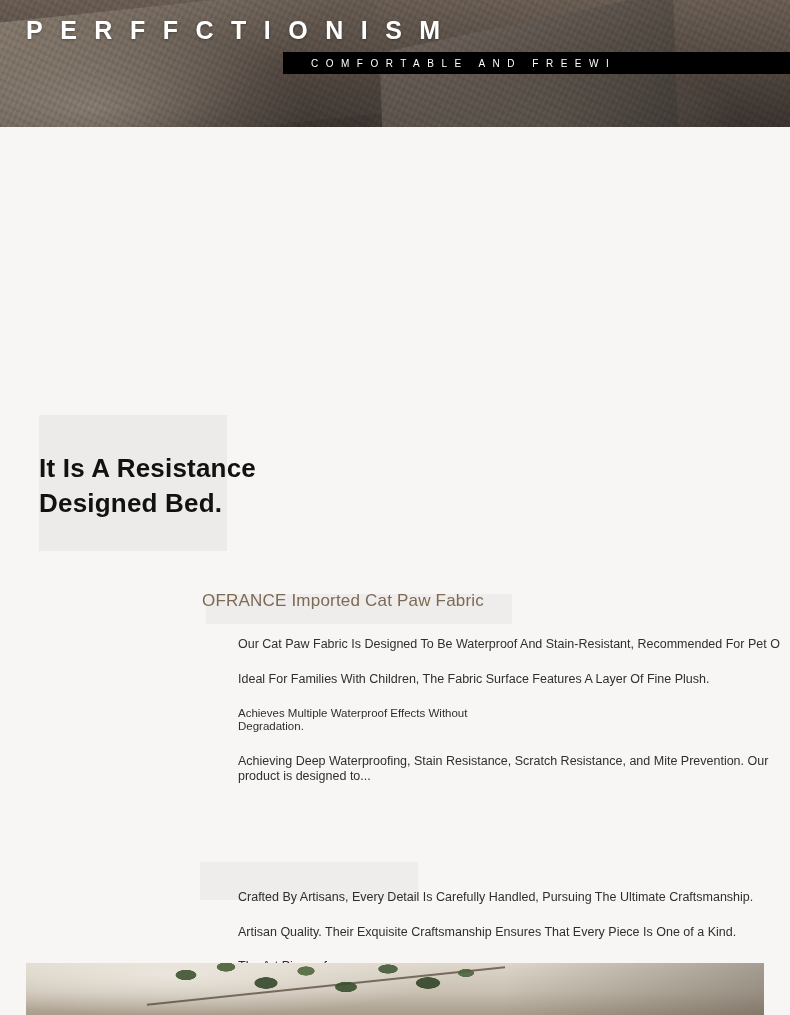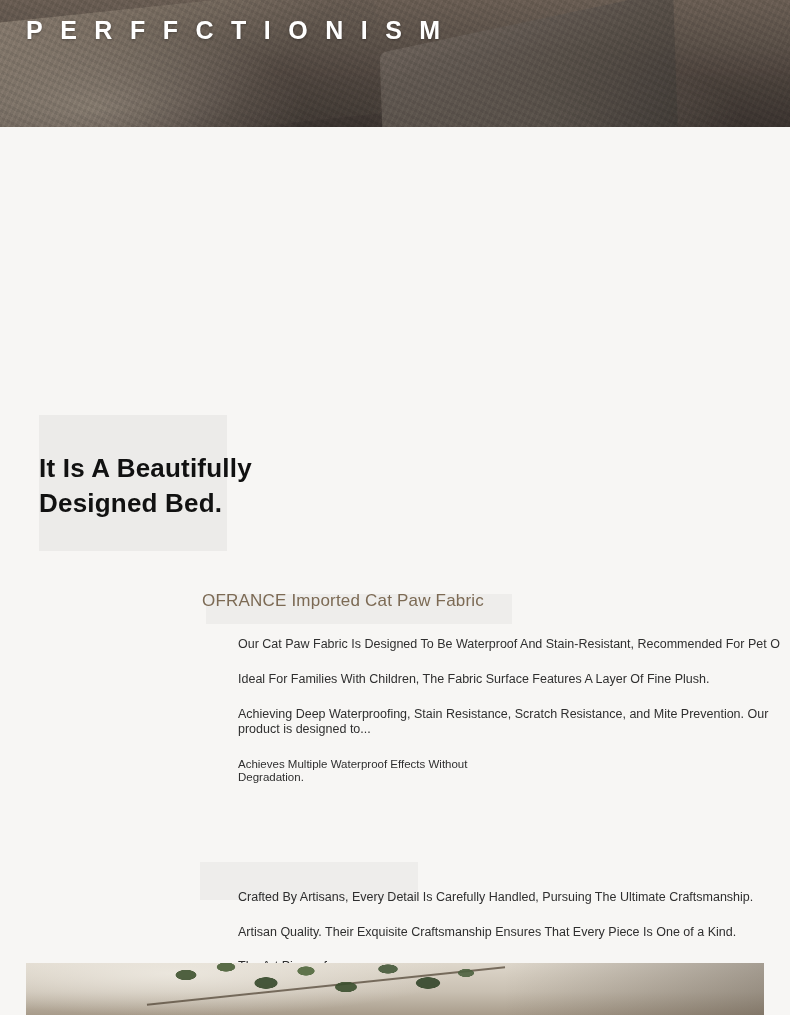--- a/index.html
+++ b/index.html
@@ -221,35 +221,38 @@
     background: linear-gradient(90deg, rgba(0,0,0,0) 0%, rgba(60,50,40,0.35) 100%);
   }
 </style>
 </head>
 <body>
 
 <div class="hero">
   <div class="hero-photo"></div>
   <div class="hero-grain"></div>
   <div class="hero-title">PERFFCTIONISM</div>
+  <div class="hero-subbar">
+    <span class="hero-subtitle">COMFORTABLE AND FREEWI</span>
+  </div>
 </div>
 
 <div class="content">
 
   <div class="headline-shade"></div>
-  <h1 class="headline">It Is A Beautifully Designed Bed.</h1>
+  <h1 class="headline">It Is A Resistance Designed Bed.</h1>
 
   <div class="section section-one">
     <div class="title-shade shade-1"></div>
     <div class="section-title">OFRANCE Imported Cat Paw Fabric</div>
     <div class="bullets">
       <div class="bullet">Our Cat Paw Fabric Is Designed To Be Waterproof And Stain-Resistant, Recommended For Pet O</div>
       <div class="bullet">Ideal For Families With Children, The Fabric Surface Features A Layer Of Fine Plush.</div>
+      <div class="bullet small" style="width:255px;">Achieves Multiple Waterproof Effects Without Degradation.</div>
       <div class="bullet tight" style="width:545px;">Achieving Deep Waterproofing, Stain Resistance, Scratch Resistance, and Mite Prevention. Our product is designed to...</div>
-      <div class="bullet small" style="width:255px;">Achieves Multiple Waterproof Effects Without Degradation.</div>
     </div>
   </div>
 
   <div class="section section-two">
     <div class="title-shade shade-2"></div>
     <div class="bullets" style="margin-top:28px;">
       <div class="bullet">Crafted By Artisans, Every Detail Is Carefully Handled, Pursuing The Ultimate Craftsmanship.</div>
       <div class="bullet">Artisan Quality. Their Exquisite Craftsmanship Ensures That Every Piece Is One of a Kind.</div>
       <div class="bullet" style="width:110px;line-height:12px;">The Art Piece of Two.</div>
     </div>

